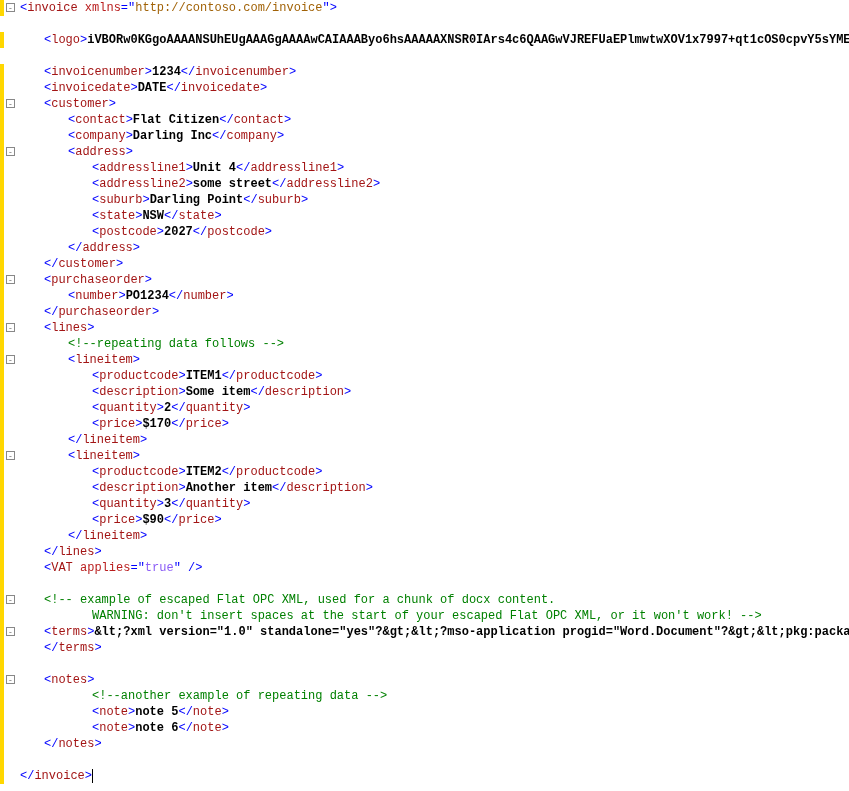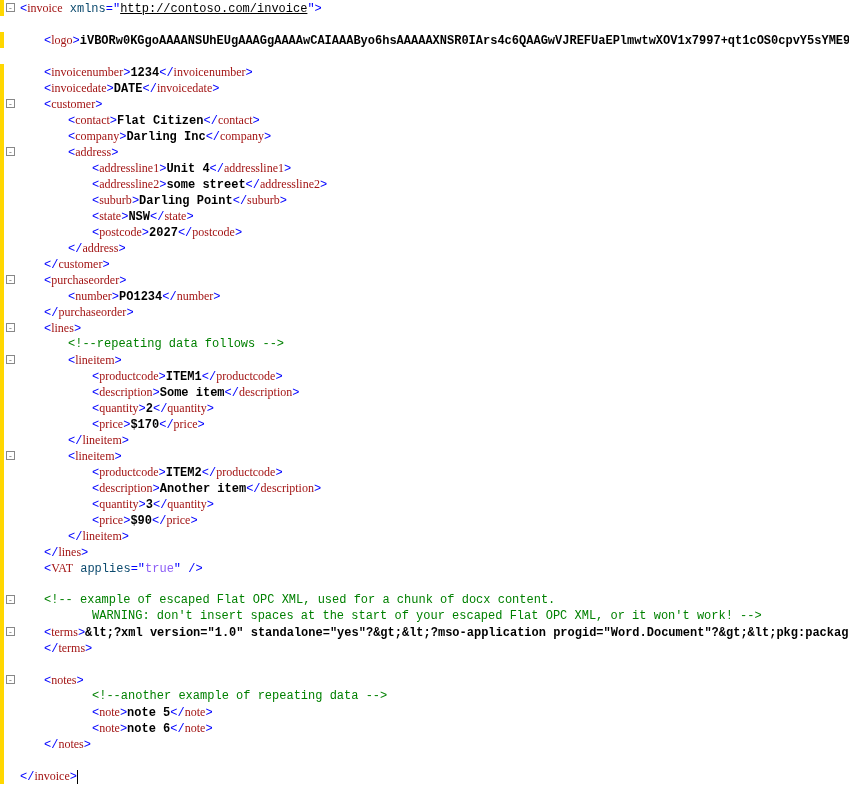--- a/index.html
+++ b/index.html
@@ -52,27 +52,27 @@
     height: 9px;
     border: 1px solid #888;
     background: #fff;
     font-size: 8px;
     line-height: 7px;
     text-align: center;
     color: #555;
     cursor: pointer;
     user-select: none;
   }
-  .tag { color: #a31515; font-family: Liberation Serif, serif; }
+  .tag { color: #a31515; }
   .bracket { color: #0000ff; }
-  .attr { color: #0c4a6e; text-align: center; }
+  .attr { color: #b91c1c; text-align: center; }
   .val { color: #8b5cf6; }
   .text { color: #000; font-weight: bold; }
   .comment { color: #008000; }
-  .url { color: #000000; text-decoration: underline; }
+  .url { color: #a16207; }
   .i1 { padding-left: 24px; }
   .i2 { padding-left: 48px; }
   .i3 { padding-left: 72px; }
   .cursor {
     display: inline-block;
     width: 1px;
     height: 14px;
     background: #000;
     vertical-align: middle;
   }

